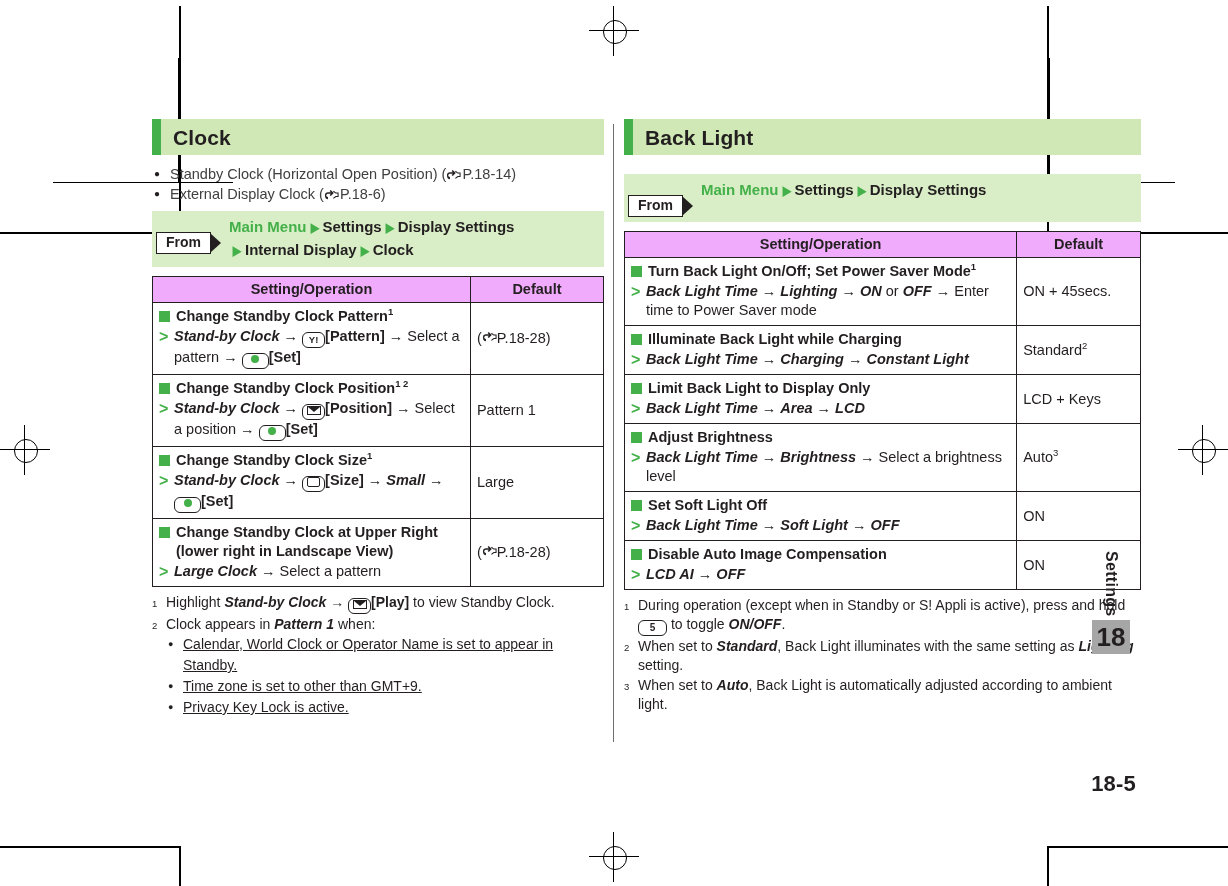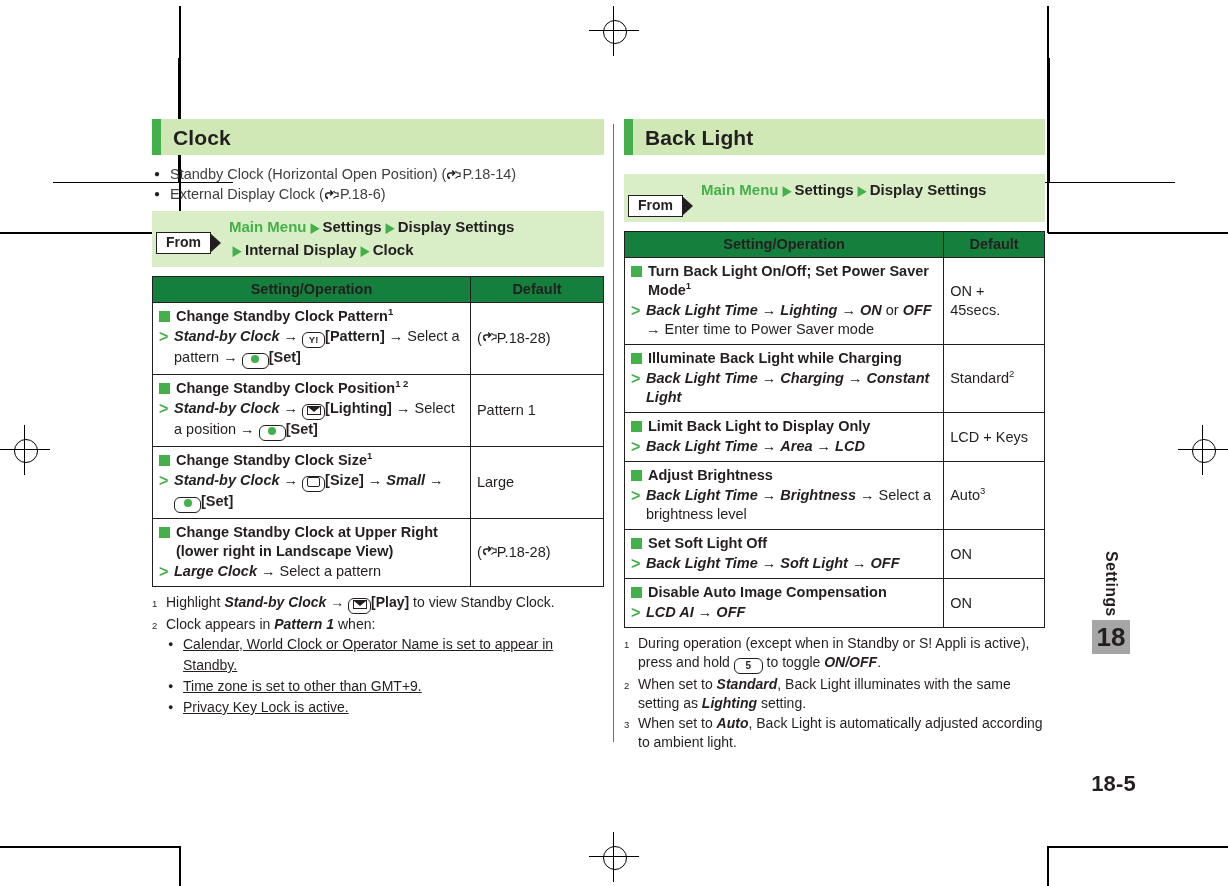--- a/index.html
+++ b/index.html
@@ -26,21 +26,21 @@
 
   
   .page { position: absolute; left: 0; top: 6px; width: 1228px; height: 886px; }
 
   .columns {
     position: absolute;
     left: 152px; top: 113px;
     width: 940px;
   }
   .col-left  { position:absolute; left:0;   top:0; width: 452px; }
-  .col-right { position:absolute; left:472px; top:0; width: 421px; }
+  .col-right { position:absolute; left:472px; top:0; width: 517px; }
 
   .col-divider {
     position: absolute; left: 613px; top: 118px;
     width: 1px; height: 618px; background: #6d6e71;
   }
 
   
   .sec-head {
     background: #cfe8b5;
     height: 36px;
@@ -112,21 +112,21 @@
   table.spec {
     border-collapse: collapse;
     width: 100%;
     table-layout: fixed;
   }
   table.spec th, table.spec td {
     border: 1px solid #231f20;
     vertical-align: top;
   }
   table.spec thead th {
-    background: #15803d;
+    background: #f0abfc;
     font-size: 14.5px; font-weight: bold;
     text-align: center;
     padding: 3px 0 4px 0;
     line-height: 18px;
   }
   table.spec td.op { padding: 4px 4px 5px 5px; }
   table.spec td.def {
     font-size: 14.5px; line-height: 19px;
     text-align: left;
     padding: 4px 6px;
@@ -318,21 +318,21 @@
                 <div class="op-steps"><span class="gt">&gt;</span><span class="bi">Stand-by Clock</span> → <span class="key">Y!</span><b>[Pattern]</b> → Select a pattern → <span class="key dot"><i></i></span><b>[Set]</b></div>
               </td>
               <td class="def" style="text-align: left;"><span>(<span class="hand"><svg viewBox="0 0 16 13" width="15" height="13">
                       <path d="M1 7.2 C1 5.2 2.6 4.2 4.2 4.2 L7.4 4.2 L6.0 2.8 L7.2 1.6 L10.4 4.9 L7.2 8.2 L6.0 7.0 L7.4 5.6 L4.4 5.6 C3.4 5.6 2.4 6.2 2.4 7.4 C2.4 8.5 3.2 9.2 4.2 9.2 L4.2 11.6 C2.2 11.6 1 9.8 1 7.2 Z" fill="#231f20"></path>
                       <path d="M10.0 3.0 L12.6 5.0 L15.0 5.0 L15.0 8.6 L12.6 8.6 L10.0 10.6" fill="none" stroke="#231f20" stroke-width="1.1"></path>
                     </svg></span>P.18-28)</span></td>
             </tr>
             <tr>
               <td class="op">
                 <div class="op-title"><span class="sq"></span>Change Standby Clock Position<sup>1 2</sup></div>
-                <div class="op-steps"><span class="gt">&gt;</span><span class="bi">Stand-by Clock</span> → <span class="key env"><i></i></span><b>[Lighting]</b> → Select a position → <span class="key dot"><i></i></span><b>[Set]</b></div>
+                <div class="op-steps"><span class="gt">&gt;</span><span class="bi">Stand-by Clock</span> → <span class="key env"><i></i></span><b>[Position]</b> → Select a position → <span class="key dot"><i></i></span><b>[Set]</b></div>
               </td>
               <td class="def"><span>Pattern 1</span></td>
             </tr>
             <tr>
               <td class="op">
                 <div class="op-title"><span class="sq"></span>Change Standby Clock Size<sup>1</sup></div>
                 <div class="op-steps"><span class="gt">&gt;</span><span class="bi">Stand-by Clock</span> → <span class="key tv"><i></i></span><b>[Size]</b> → <span class="bi">Small</span> → <span class="key dot"><i></i></span><b>[Set]</b></div>
               </td>
               <td class="def"><span>Large</span></td>
             </tr>

